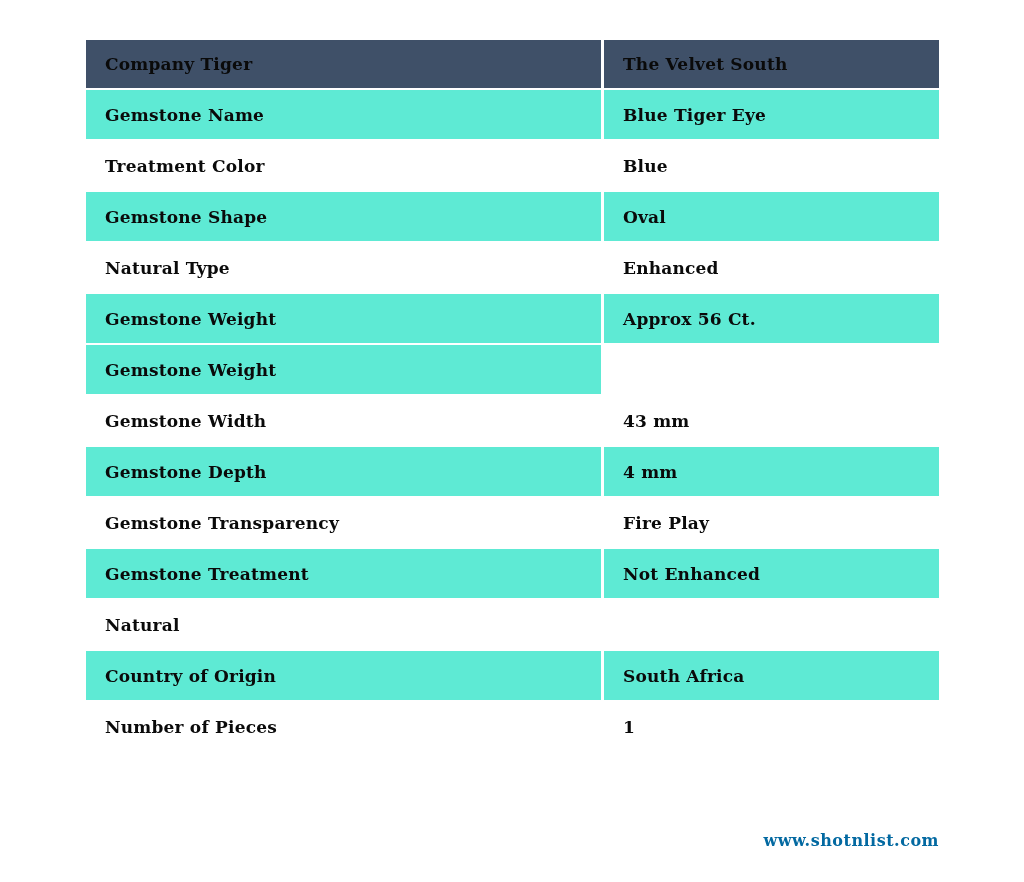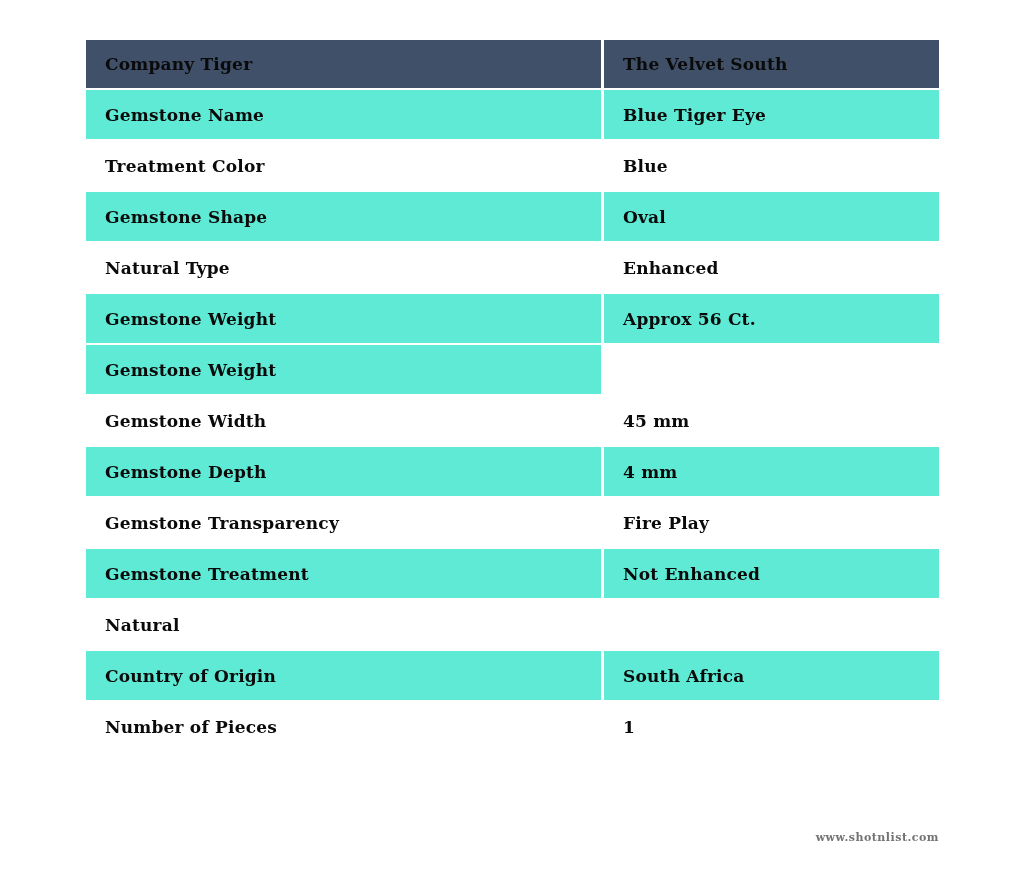--- a/index.html
+++ b/index.html
@@ -46,22 +46,22 @@
   }
   .t-row.plain .cell {
     height: 49px;
     background: #ffffff;
   }
   .watermark {
     position: absolute;
     top: 831px;
     right: 85px;
     font-weight: bold;
-    font-size: 11px;
-    color: #737373;
+    font-size: 16px;
+    color: #0369a1;
     letter-spacing: 0.5px;
   }
 </style>
 </head>
 <body>
 
 <div class="table-wrap">
   <div class="t-row header">
     <div class="cell label">Company Tiger</div>
     <div class="cell value">The Velvet South</div>
@@ -86,21 +86,21 @@
     </div>
       <div class="t-row stripe">
       <div class="cell label">Gemstone Weight</div>
       <div class="cell value">Approx 56 Ct.</div>
     </div>
       <div class="t-row stripe">
       <div class="cell label">Gemstone Weight</div>
     </div>
       <div class="t-row plain">
       <div class="cell label">Gemstone Width</div>
-      <div class="cell value">45 mm</div>
+      <div class="cell value">43 mm</div>
     </div>
       <div class="t-row stripe">
       <div class="cell label">Gemstone Depth</div>
       <div class="cell value">4 mm</div>
     </div>
       <div class="t-row plain">
       <div class="cell label">Gemstone Transparency</div>
       <div class="cell value">Fire Play</div>
     </div>
       <div class="t-row stripe">

